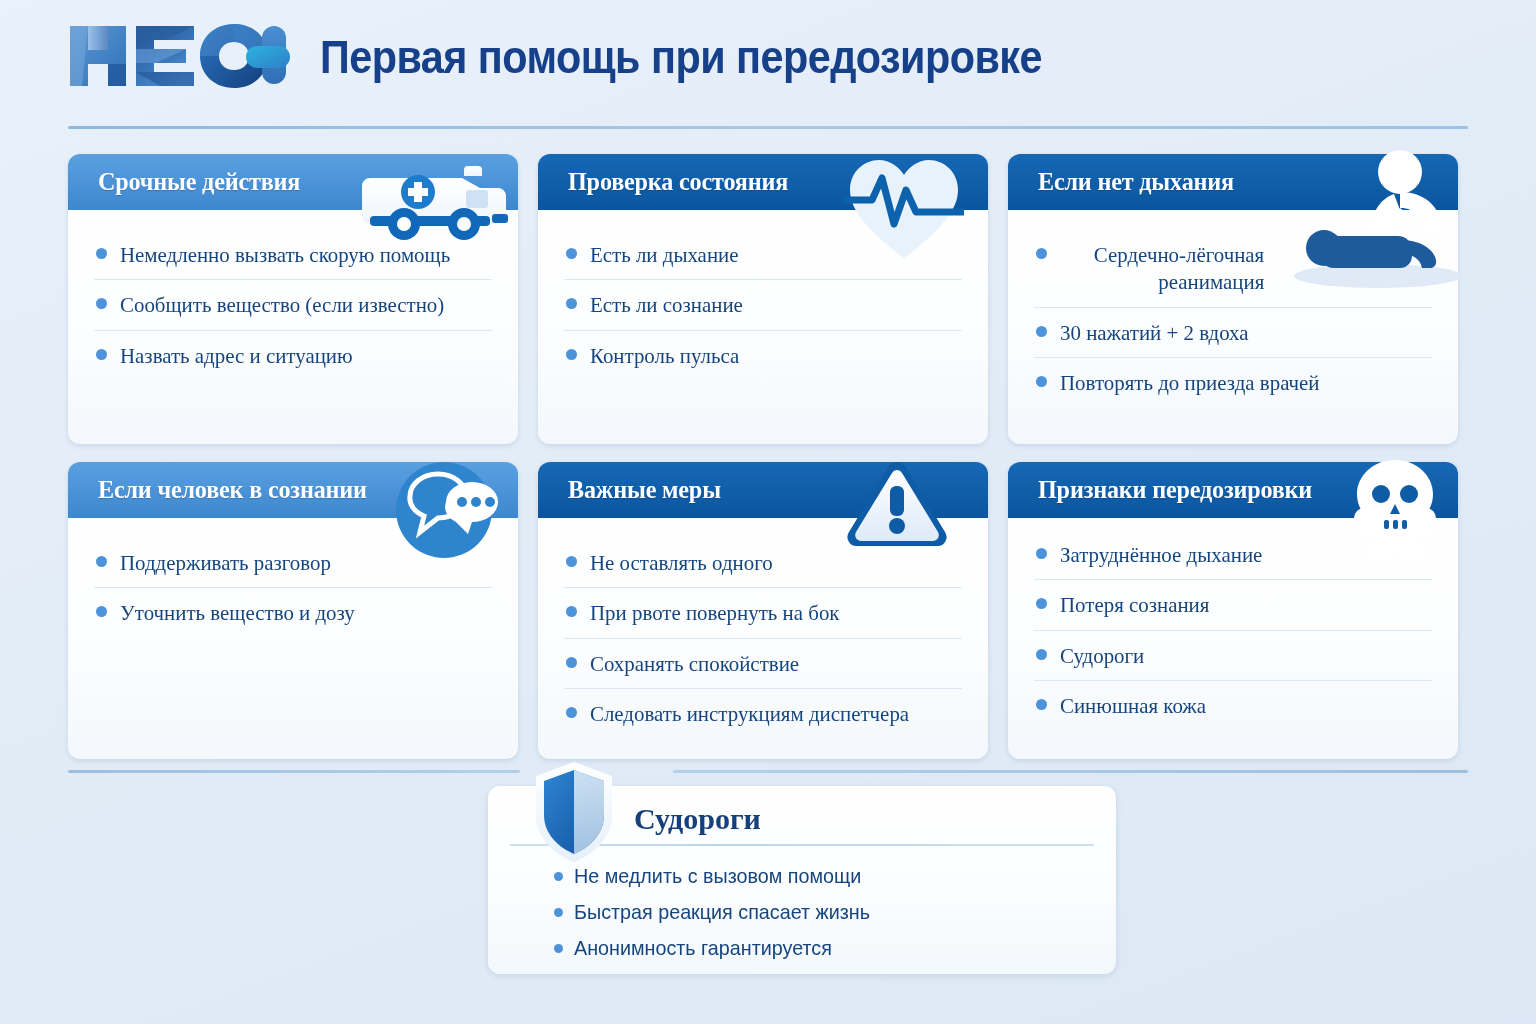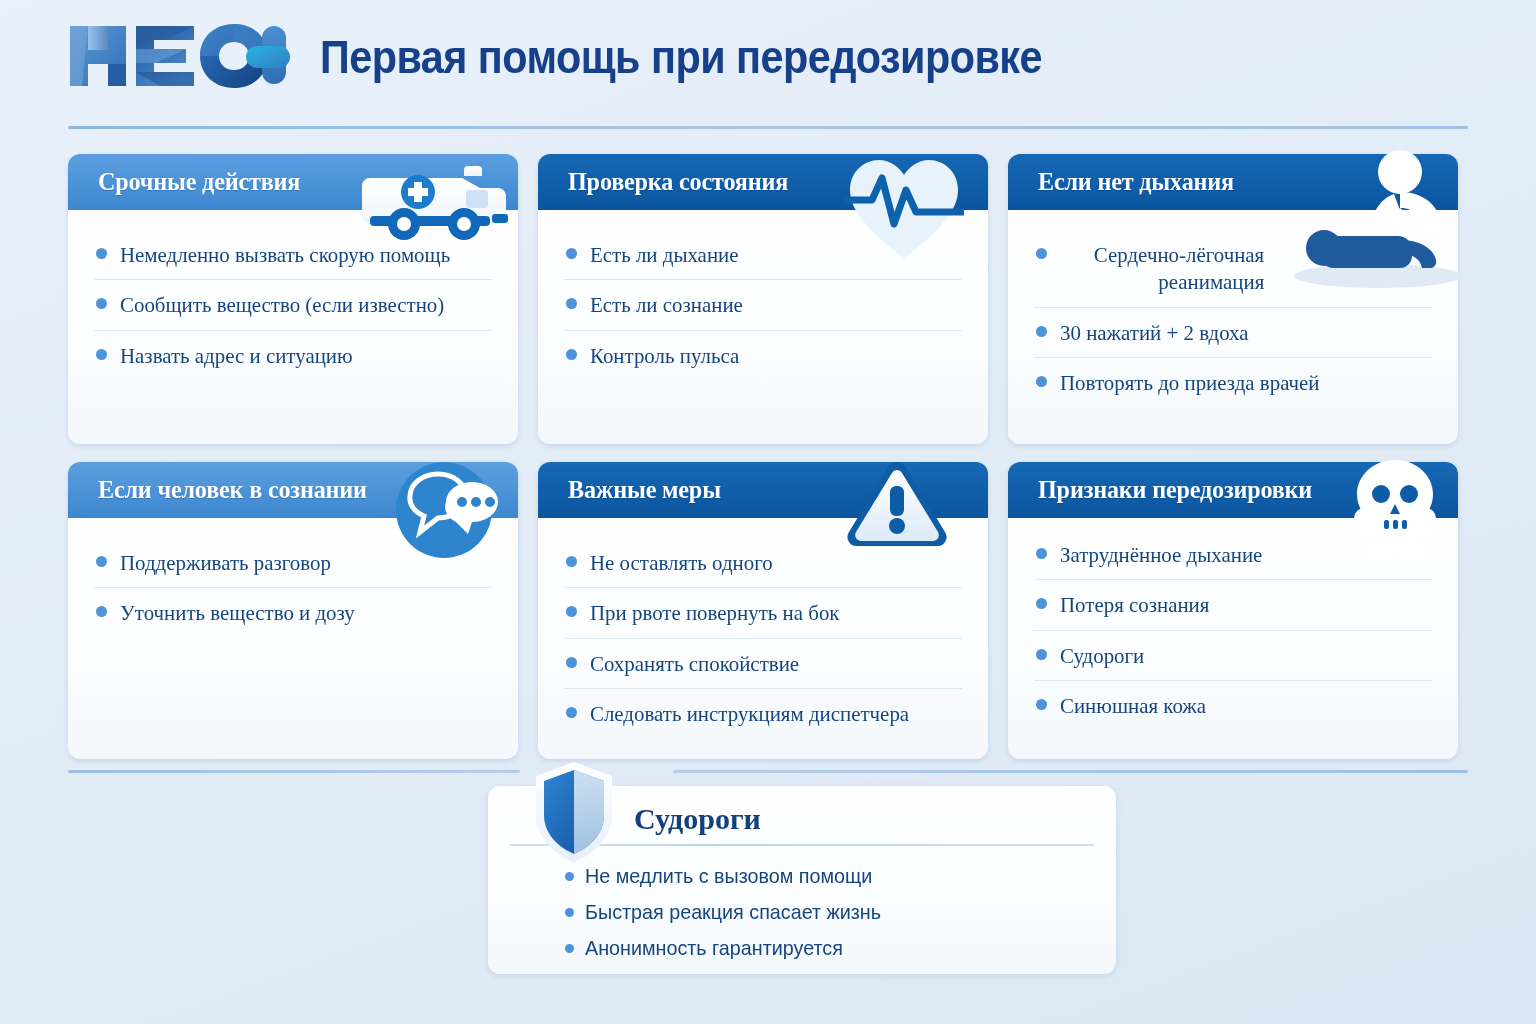--- a/index.html
+++ b/index.html
@@ -147,21 +147,21 @@
     font-family:"Liberation Serif", serif;
     font-weight:700;
     font-size:30px;
     color:#14407c;
   }
   .summary-rule {
     position:absolute; left:22px; top:58px; width:584px; height:2px;
     background:linear-gradient(90deg,#cfe0f0,#bcd5ec 35%,#cfe0f0);
   }
   .summary-list {
-    position:absolute; left:77px; top:72px; width:520px;
+    position:absolute; left:66px; top:72px; width:520px;
   }
   .s-item {
     display:flex; align-items:center; gap:11px;
     padding:6px 0;
   }
   .s-dot {
     width:9px; height:9px; border-radius:50%;
     background:#4d93da; flex:0 0 9px;
   }
   .s-text {

